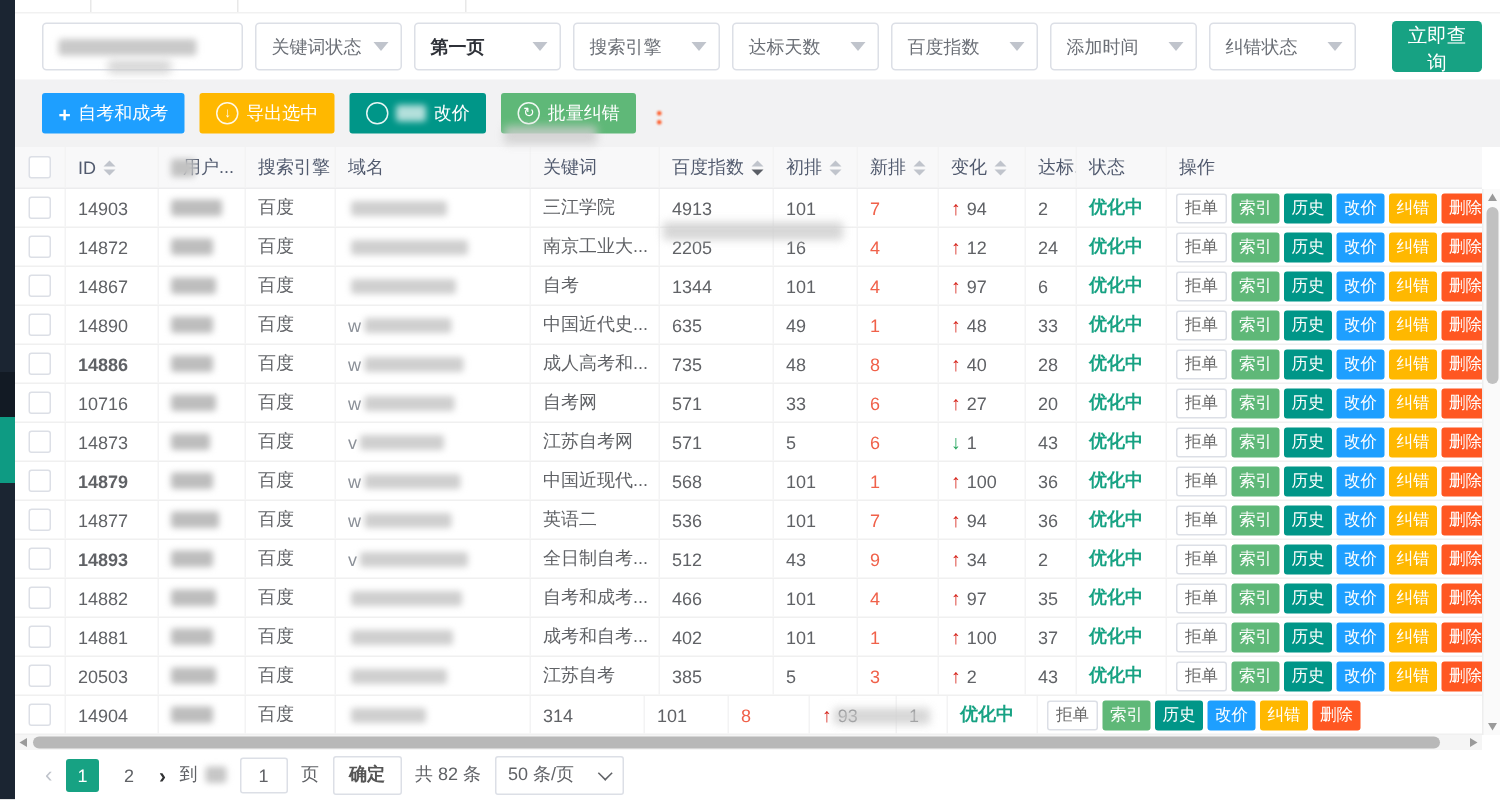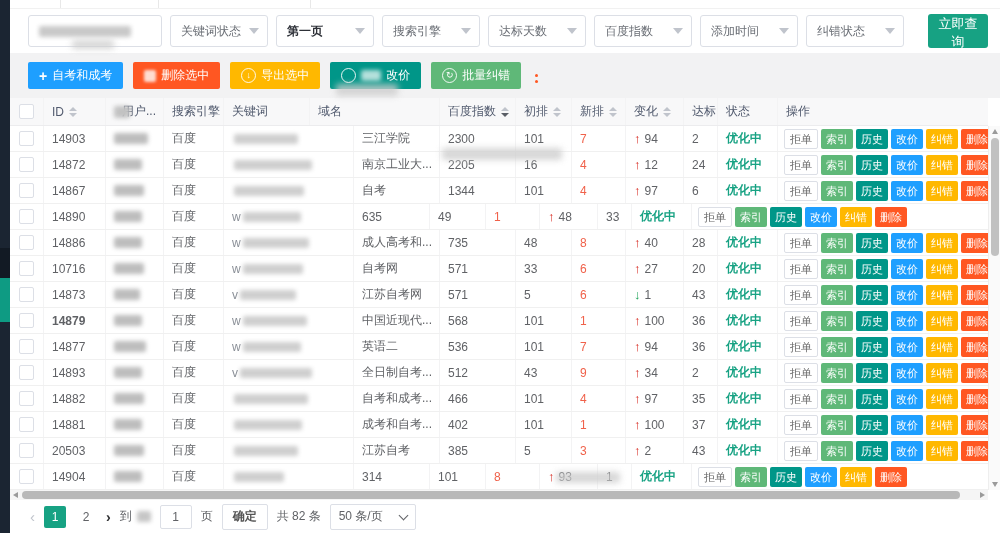--- a/index.html
+++ b/index.html
@@ -124,24 +124,20 @@
             <span class="dd-caret"></span>
           </div></div>
       <button class="query-btn">立即查询</button>
     </div>
 
     <div class="toolbar" id="toolbar">
         <button class="tbtn" style="background: rgb(30, 159, 255);">
           <span class="ticon-plus">+</span>
           <span>自考和成考</span>
         </button>
-        <button class="tbtn" style="background: rgb(255, 87, 34);">
-          <span class="blurbox"></span>
-          <span>删除选中</span>
-        </button>
         <button class="tbtn" style="background: rgb(255, 184, 0);">
           <span class="circ">↓</span>
           <span>导出选中</span>
         </button>
         <button class="tbtn" style="background: rgb(0, 150, 136);">
           <span class="circ"></span>
           <span class="prefix-blur"></span>
           <span>改价</span>
         </button>
         <button class="tbtn" style="background: rgb(95, 184, 120);">
@@ -162,25 +158,25 @@
             <i class="dn"></i>
           </span>
         </div>
         <div class="th" style="width: 58px;">
           <span class="th-smudge"></span>
           <span>用户...</span>
         </div>
         <div class="th" style="width: 60px;">
           <span>搜索引擎</span>
         </div>
+        <div class="th" style="width: 130px;">
+          <span>域名</span>
+        </div>
         <div class="th" style="width: 86px;">
           <span>关键词</span>
-        </div>
-        <div class="th" style="width: 130px;">
-          <span>域名</span>
         </div>
         <div class="th" style="width: 76px;">
           <span>百度指数</span>
           <span class="sort desc">
             <i class="up"></i>
             <i class="dn"></i>
           </span>
         </div>
         <div class="th" style="width: 56px;">
           <span>初排</span>
@@ -220,21 +216,21 @@
           </div>
           <div class="td" style="width: 62px;">14903</div>
           <div class="td" style="width: 58px;">
             <span class="blur user" style="width: 34px;"></span>
           </div>
           <div class="td" style="width: 60px;">百度</div>
           <div class="td" style="width: 130px;">
             <span class="blur dom" style="width: 64px;"></span>
           </div>
           <div class="td" style="width: 86px;">三江学院</div>
-          <div class="td" style="width: 76px;">2300</div>
+          <div class="td" style="width: 76px;">4913</div>
           <div class="td" style="width: 56px;">101</div>
           <div class="td" style="width: 54px;">
             <span class="num-red">7</span>
           </div>
           <div class="td" style="width: 58px;">
             <span class="arrow-up">↑</span>
             <span>94</span>
           </div>
           <div class="td" style="width: 34px;">2</div>
           <div class="td" style="width: 60px;">
@@ -325,20 +321,21 @@
           </div>
           <div class="td" style="width: 62px;">14890</div>
           <div class="td" style="width: 58px;">
             <span class="blur user" style="width: 28px;"></span>
           </div>
           <div class="td" style="width: 60px;">百度</div>
           <div class="td" style="width: 130px;">
             <span class="dom-prefix">w</span>
             <span class="blur dom" style="width: 58px;"></span>
           </div>
+          <div class="td" style="width: 86px;">中国近代史...</div>
           <div class="td" style="width: 76px;">635</div>
           <div class="td" style="width: 56px;">49</div>
           <div class="td" style="width: 54px;">
             <span class="num-red">1</span>
           </div>
           <div class="td" style="width: 58px;">
             <span class="arrow-up">↑</span>
             <span>48</span>
           </div>
           <div class="td" style="width: 34px;">33</div>
@@ -351,21 +348,21 @@
             <button class="abtn " style="background: rgb(0, 150, 136);">历史</button>
             <button class="abtn " style="background: rgb(30, 159, 255);">改价</button>
             <button class="abtn " style="background: rgb(255, 184, 0);">纠错</button>
             <button class="abtn " style="background: rgb(255, 87, 34);">删除</button>
           </div>
         </div>
         <div class="trow">
           <div class="td col-check" style="width: 34px;">
             <span class="cb"></span>
           </div>
-          <div class="td" style="width: 62px;">14886</div>
+          <div class="td" style="width: 62px; font-weight: bold;">14886</div>
           <div class="td" style="width: 58px;">
             <span class="blur user" style="width: 28px;"></span>
           </div>
           <div class="td" style="width: 60px;">百度</div>
           <div class="td" style="width: 130px;">
             <span class="dom-prefix">w</span>
             <span class="blur dom" style="width: 66px;"></span>
           </div>
           <div class="td" style="width: 86px;">成人高考和...</div>
           <div class="td" style="width: 76px;">735</div>
@@ -531,21 +528,21 @@
             <button class="abtn " style="background: rgb(0, 150, 136);">历史</button>
             <button class="abtn " style="background: rgb(30, 159, 255);">改价</button>
             <button class="abtn " style="background: rgb(255, 184, 0);">纠错</button>
             <button class="abtn " style="background: rgb(255, 87, 34);">删除</button>
           </div>
         </div>
         <div class="trow">
           <div class="td col-check" style="width: 34px;">
             <span class="cb"></span>
           </div>
-          <div class="td" style="width: 62px;">14893</div>
+          <div class="td" style="width: 62px; font-weight: bold;">14893</div>
           <div class="td" style="width: 58px;">
             <span class="blur user" style="width: 28px;"></span>
           </div>
           <div class="td" style="width: 60px;">百度</div>
           <div class="td" style="width: 130px;">
             <span class="dom-prefix">v</span>
             <span class="blur dom" style="width: 72px;"></span>
           </div>
           <div class="td" style="width: 86px;">全日制自考...</div>
           <div class="td" style="width: 76px;">512</div>

